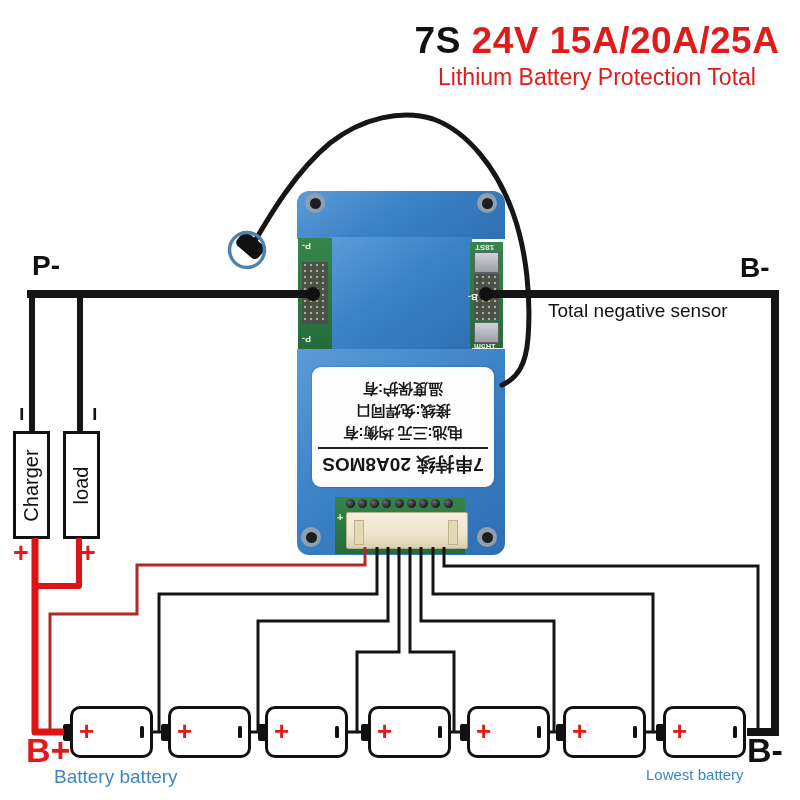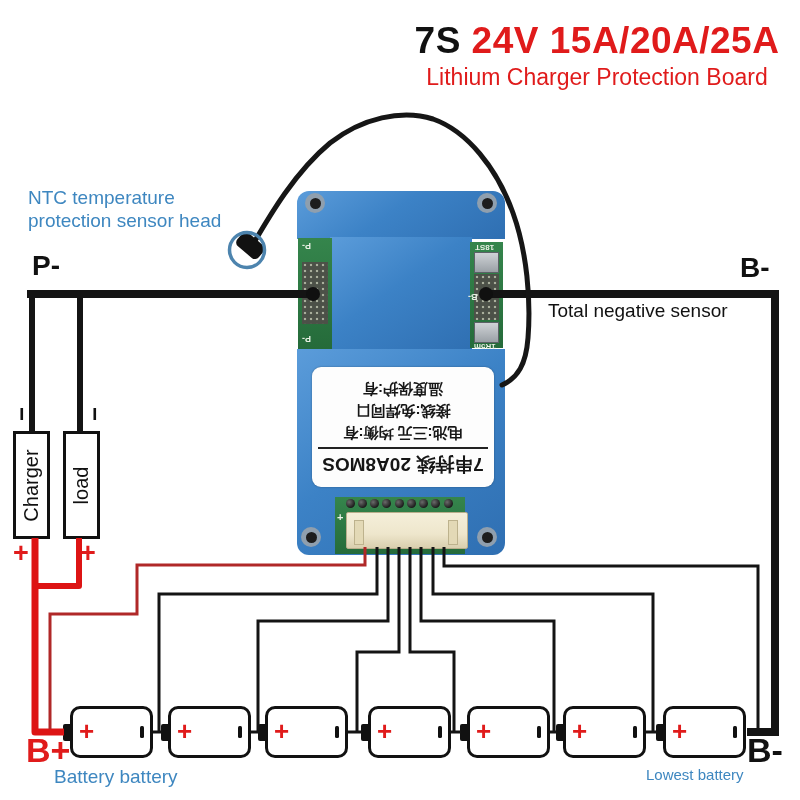--- a/index.html
+++ b/index.html
@@ -78,26 +78,22 @@
   text,div{cursor:default;}
 </style>
 </head>
 <body>
 
 <div class="stage">
 
   <div class="abs title">
     <span>7S</span><span class="spec"> 24V 15A/20A/25A</span>
   </div>
-  <div class="abs subtitle">Lithium Charger Protection Board</div>
-
-  <div class="abs ntc-label">
-    <div>NTC temperature</div>
-    <div>protection sensor head</div>
-  </div>
+  <div class="abs subtitle">Lithium Battery Protection Total</div>
+
   <div class="abs pminus">P-</div>
   <div class="abs bminus-top">B-</div>
   <div class="abs total-neg">Total negative sensor</div>
   <div class="abs bplus">B+</div>
   <div class="abs bminus-bot">B-</div>
   <div class="abs highest">Battery battery</div>
   <div class="abs lowest">Lowest battery</div>
 
   <div class="abs minus-mark" style="left:15px;top:409px;">−</div>
   <div class="abs minus-mark" style="left:88px;top:409px;">−</div>

